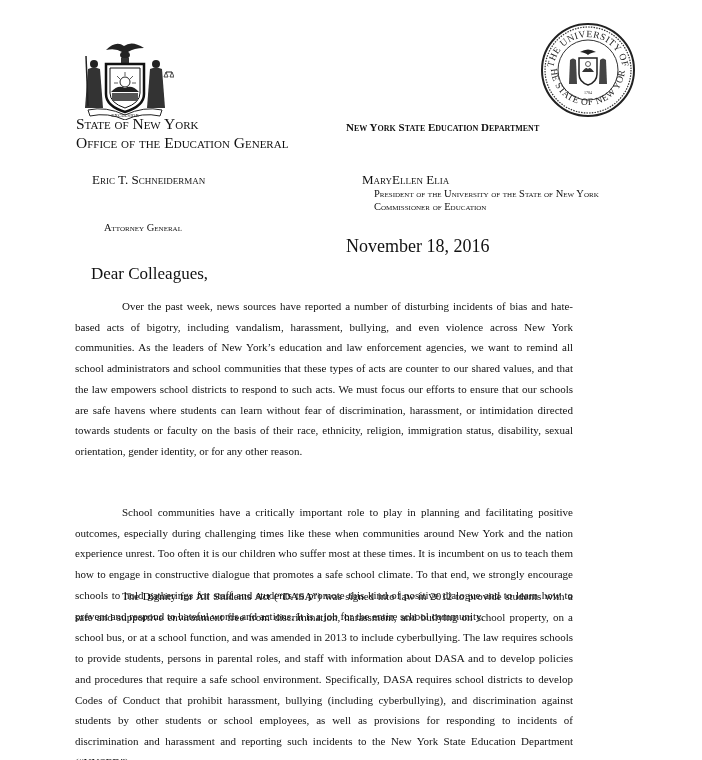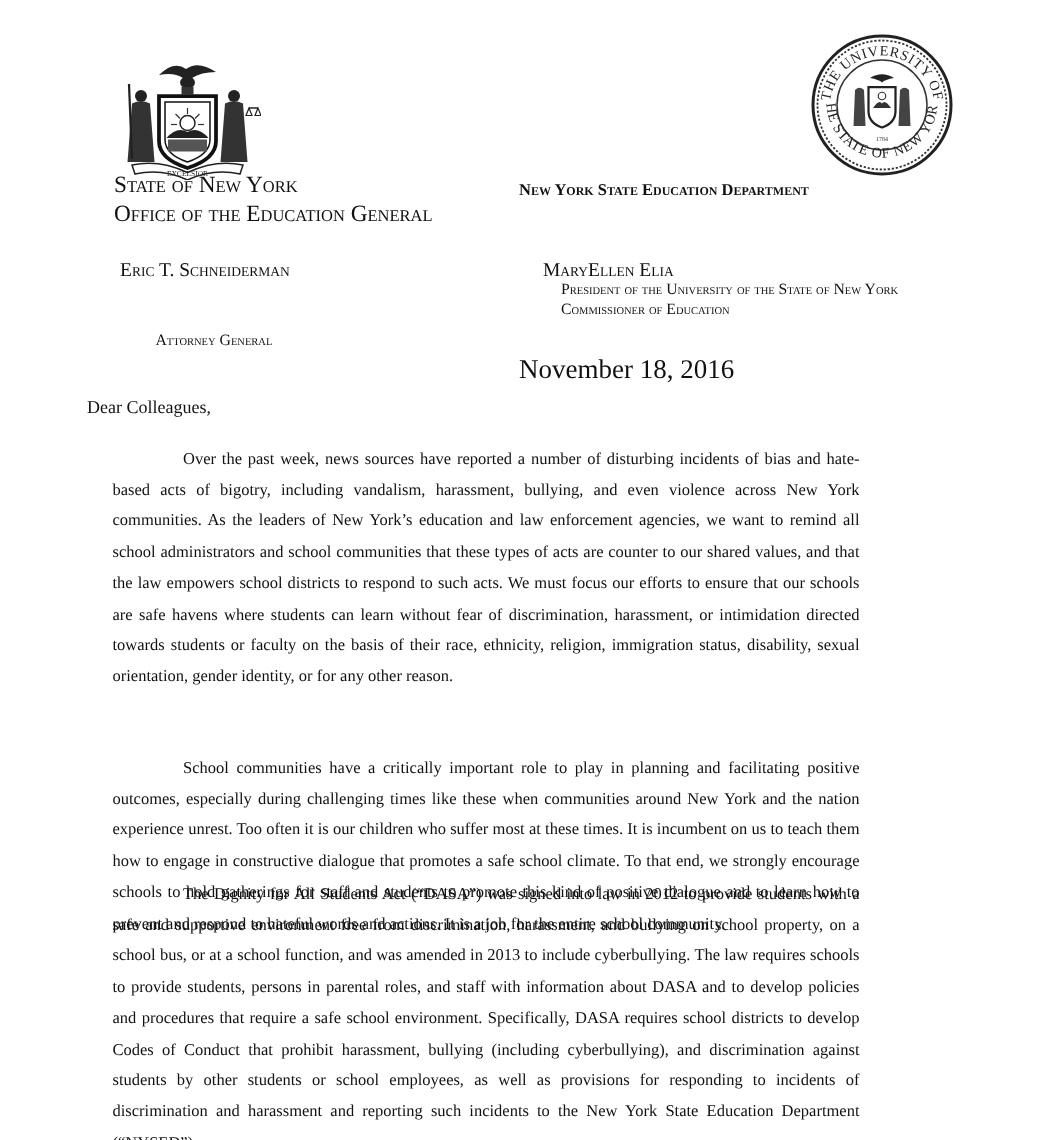--- a/index.html
+++ b/index.html
@@ -6,28 +6,28 @@
   body { width:702px; height:760px; position:relative; overflow:hidden;
          font-family:"Liberation Serif", "DejaVu Serif", serif; color:#111; }
   .sc { font-variant: small-caps; }
   .abs { position:absolute; }
 
   .nys-seal { left:76px; top:36px; width:98px; height:84px; }
   .univ-seal { left:540px; top:22px; width:96px; height:96px; }
 
   .left-org { left:76px; top:114px; font-size:15.5px; line-height:19px; white-space:nowrap; }
   .right-org { left:346px; top:118px; font-size:11px; line-height:19px; white-space:nowrap;font-weight:bold; }
-  .left-person { left:80px; top:172px; white-space:nowrap;text-align:center; }
+  .left-person { left:92px; top:172px; white-space:nowrap; }
   .right-person { left:362px; top:172px; white-space:nowrap; }
   .pname { font-size:13px; line-height:15px; }
   .ptitle { font-size:10.5px; line-height:13px; padding-left:12px; }
   .left-person .ptitle { padding-left:12px;margin-top:34px; }
 
   .date { left:346px; top:236px; font-size:18px; }
-  .salutation { left:58px; top:264px; font-size:12px; }
+  .salutation { left:91px; top:264px; font-size:17px; }
 
   .body { left:75px; width:498px; font-size:11px; line-height:20.7px; text-align:justify; }
   .body p { margin:0; text-indent:47px; }
   .p1 { top:296px; }
   .p2 { top:461px;margin-top:41px; }
   .p3 { top:586px; }
 </style>
 </head>
 <body>
 

